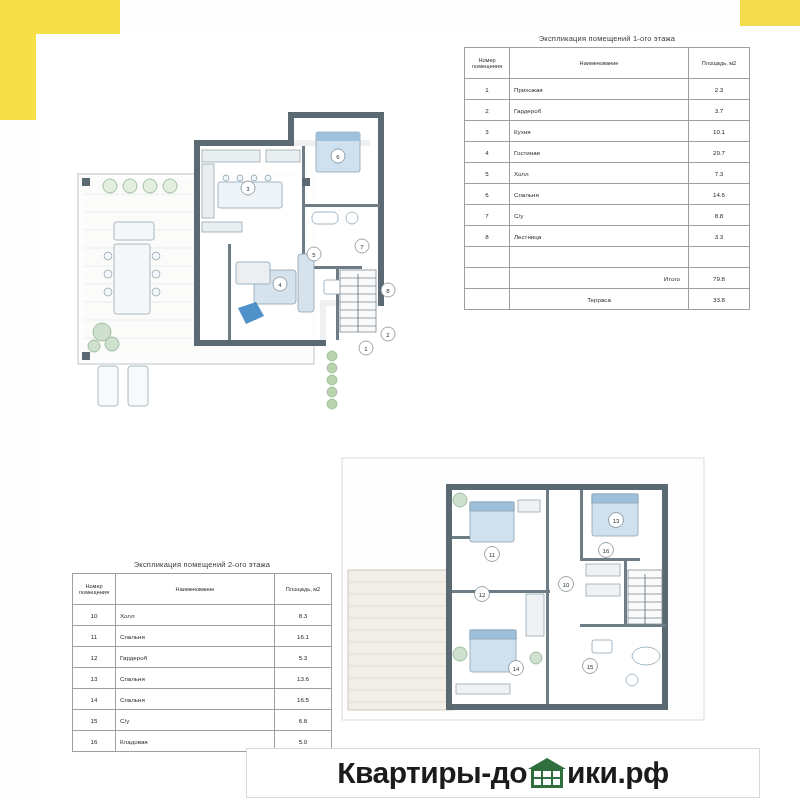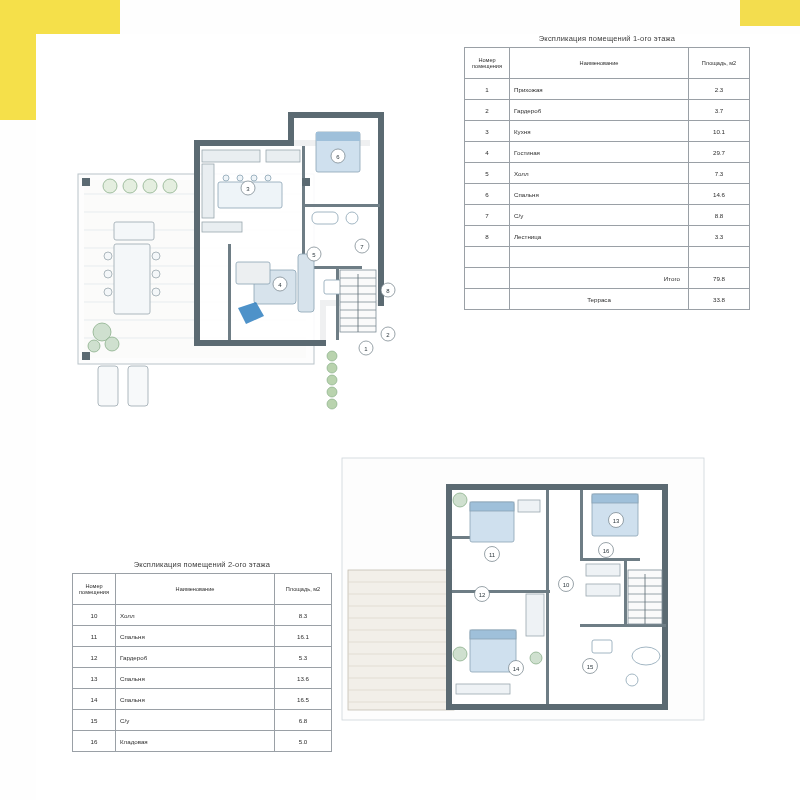--- a/index.html
+++ b/index.html
@@ -533,13 +533,30 @@
           <circle cx="250" cy="222" r="7.5" fill="#ffffff" stroke="#6e7d85" stroke-width="0.7"></circle>
           <text x="250" y="224.5">15</text>
           <circle cx="266" cy="106" r="7.5" fill="#ffffff" stroke="#6e7d85" stroke-width="0.7"></circle>
           <text x="266" y="108.5">16</text>
         </g>
       </svg>
     </div>
 
   </div>
 
+  <div class="watermark">
+    <div class="wm-text">
+      <span>Квартиры-до</span>
+      <span class="wm-house">
+        <span class="roof"></span>
+        <span class="body">
+            <i></i>
+            <i></i>
+            <i></i>
+            <i></i>
+            <i></i>
+            <i></i>
+          </span>
+      </span>
+      <span>ики.рф</span>
+    </div>
+  </div>
 </div>
 
 </body></html>

